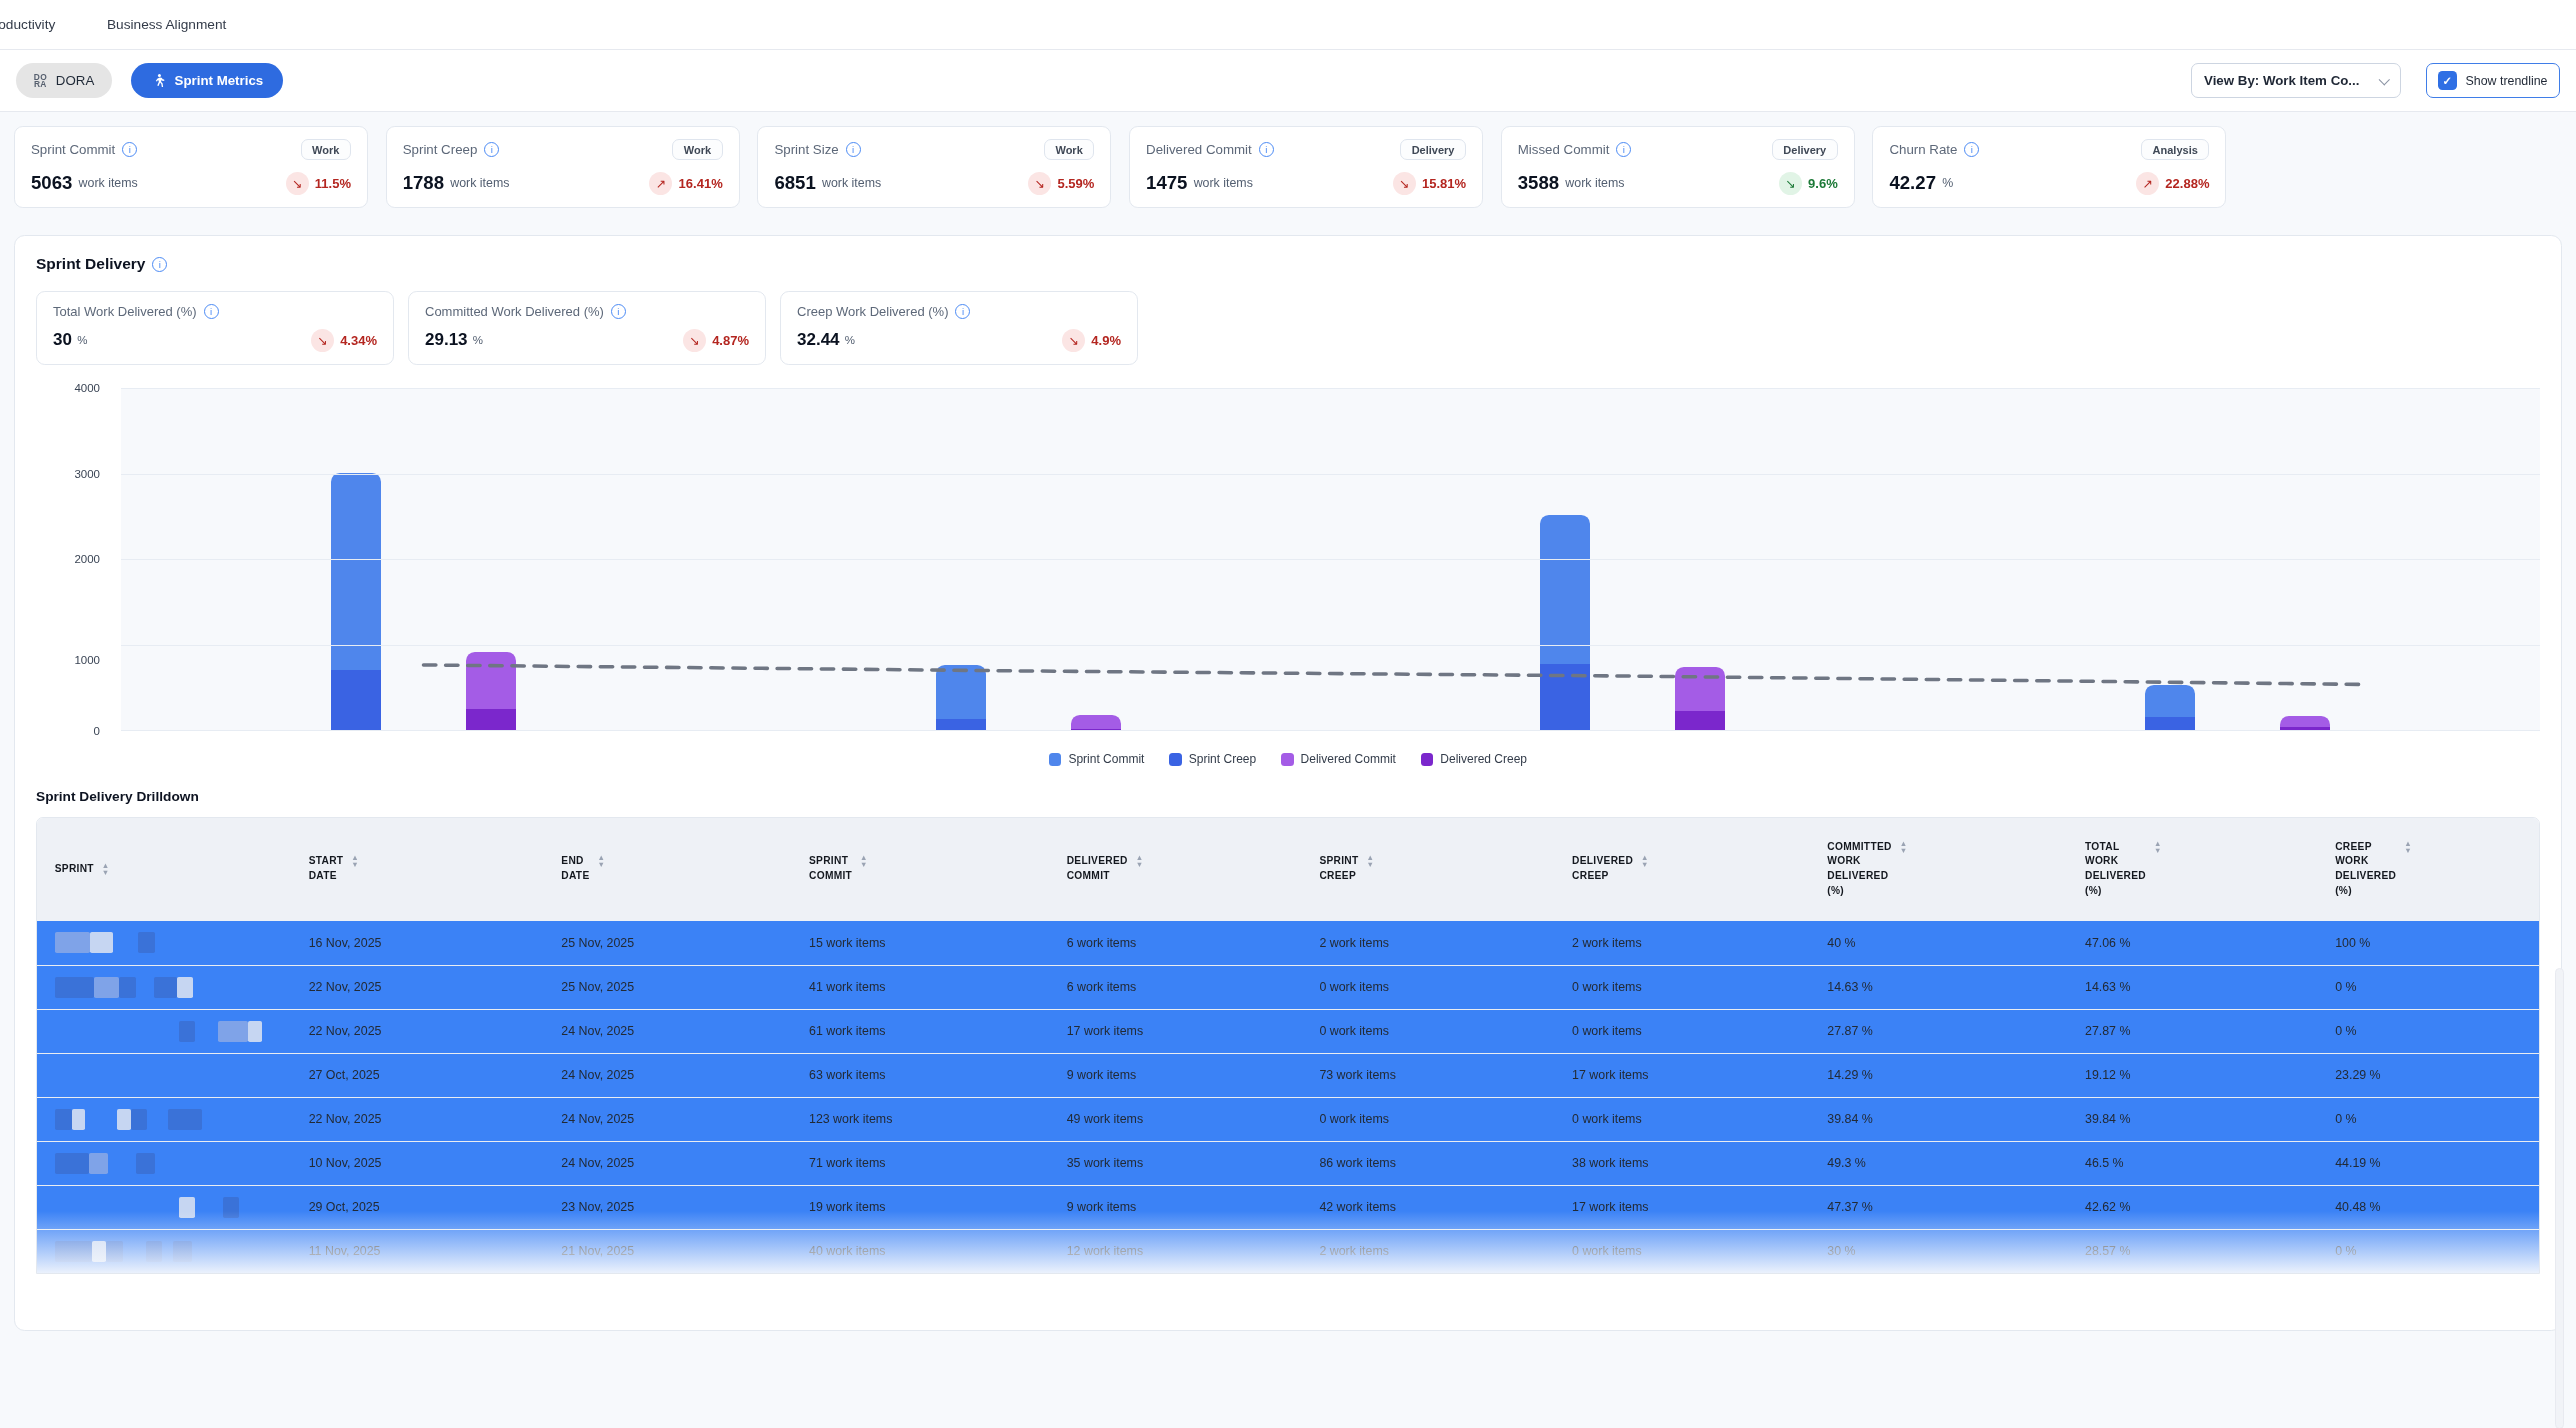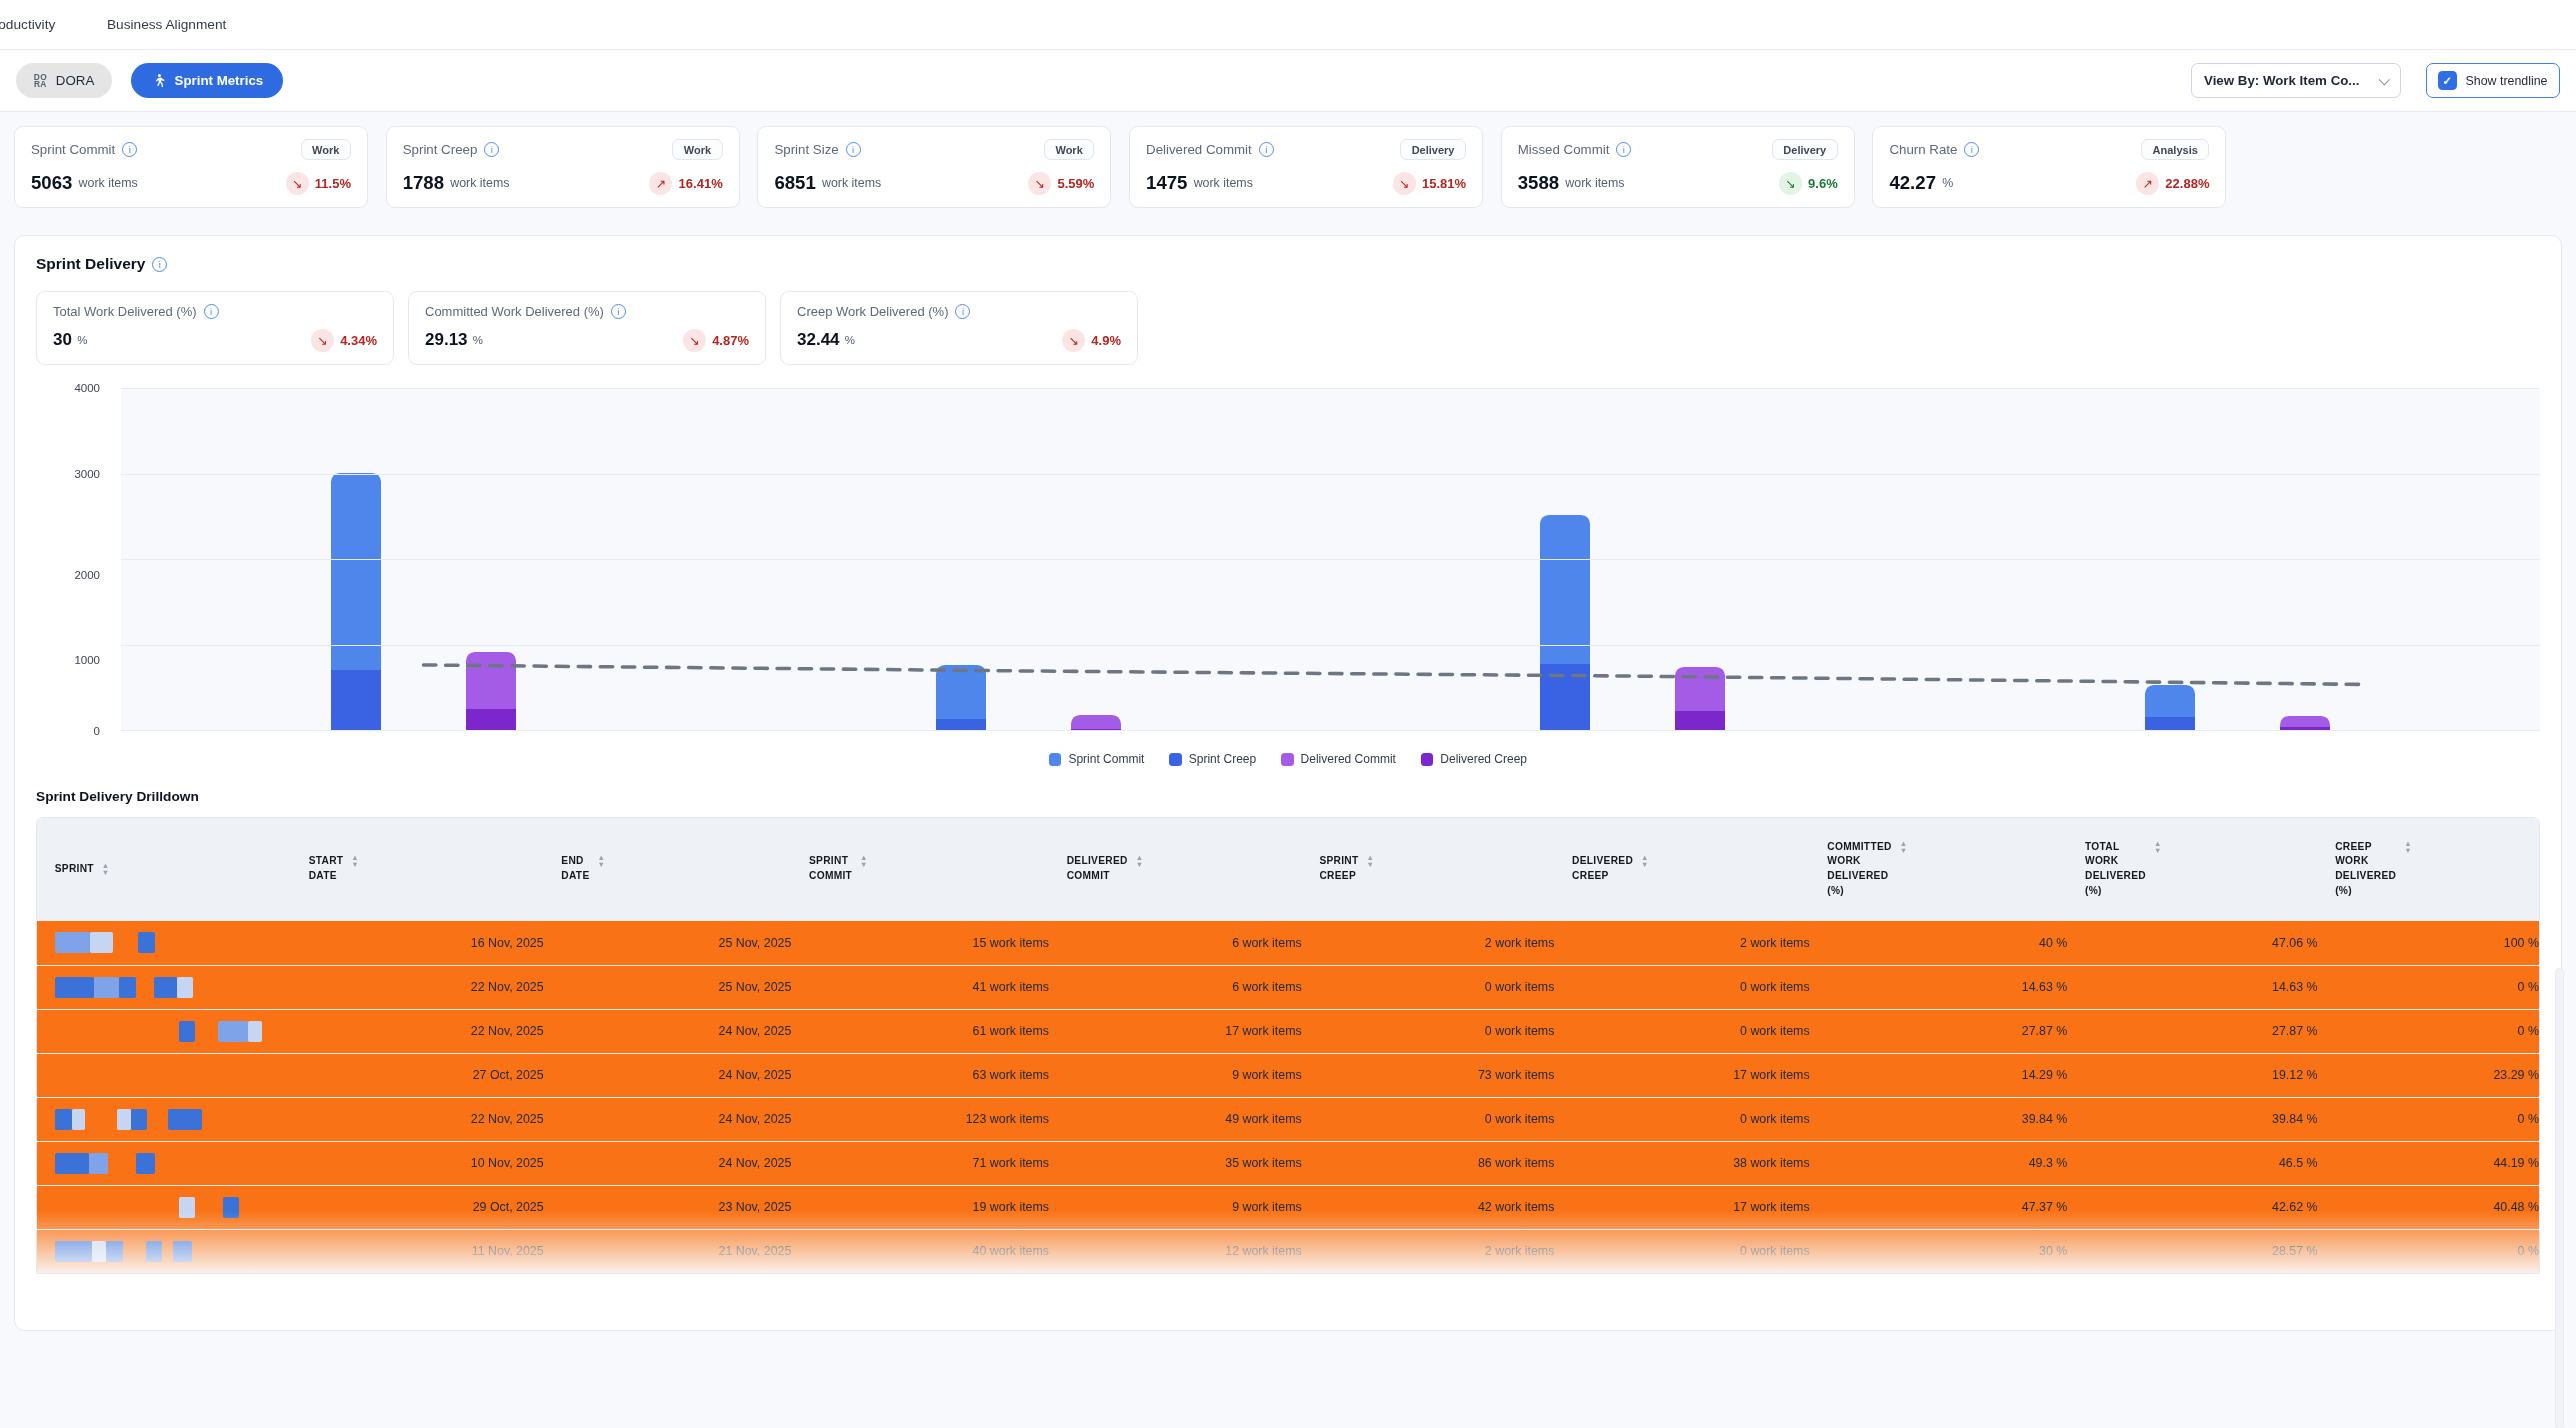--- a/index.html
+++ b/index.html
@@ -101,21 +101,21 @@
   .dd-title { font-size:13.7px; font-weight:700; color:#0d1321; }
   .table { margin-top:12.4px; border:0.9px solid #e3e8ef; border-radius:7px 7px 0 0; overflow:hidden;
     position:relative; background:#fff; }
   .thead, .trow { display:grid;
     grid-template-columns:10.15% 10.1% 9.9% 10.3% 10.1% 10.1% 10.2% 10.3% 10.0% 8.85%; }
   .thead { background:#eef1f6; min-height:103px; align-items:center; }
   .th { display:flex; gap:8px; padding-left:17.7px; cursor:pointer; }
   .th-label { font-size:10.2px; font-weight:700; color:#14181f; letter-spacing:0.3px;
     white-space:pre-line; line-height:1.45; }
   .sort { display:flex; flex-direction:column; font-size:7.5px; color:#9aa3b3; line-height:7px; }
-  .trow { height:44px; align-items:center; border-top:0.9px solid #e9edf2; background:#f97316;text-align:right; }
+  .trow { height:44px; align-items:center; border-top:0.9px solid #e9edf2; background:#3b82f6; }
   .trow:first-child { border-top:none; }
   .td { font-size:12.4px; color:#222a35; padding-left:17.7px; white-space:nowrap; }
   .sprintcell { display:flex; align-items:center; padding-left:17.7px; }
   .blk { height:21px; border-radius:1.8px; flex:none; }
   .blk.d { background:#3a72d8; } .blk.m { background:#7fa3e8; } .blk.l { background:#c6d6f2; }
   .fade { position:absolute; left:0; right:0; bottom:0; height:62px; pointer-events:none;
     background:linear-gradient(to bottom, rgba(255,255,255,0), rgba(250,251,253,.92)); }
 
   .vscroll { position:fixed; right:12.4px; top:968px; width:8.8px; height:461px;
     background:#f1f3f7; border:0.9px solid #e8eaf0; border-radius:4.4px; }
@@ -304,21 +304,21 @@
               <span class="tpct">4.9%</span>
             </div>
           </div>
         </div>
       </div>
 
     <div class="chart">
       <div class="ylabels" id="ylabels">
           <div class="ylab" style="top: 343px;">0</div>
           <div class="ylab" style="top: 272px;">1000</div>
-          <div class="ylab" style="top: 187px;">2000</div>
+          <div class="ylab" style="top: 171px;">2000</div>
           <div class="ylab" style="top: 86px;">3000</div>
           <div class="ylab" style="top: 0px;">4000</div>
         </div>
       <div class="plot" id="plot">
         <div class="groups" id="groups">
             <div class="group">
               <div class="stack">
                 <div class="seg top" style="height: 197px; background: rgb(79, 134, 236);"></div>
                 <div class="seg" style="height: 61px; background: rgb(58, 99, 227);"></div>
               </div>

